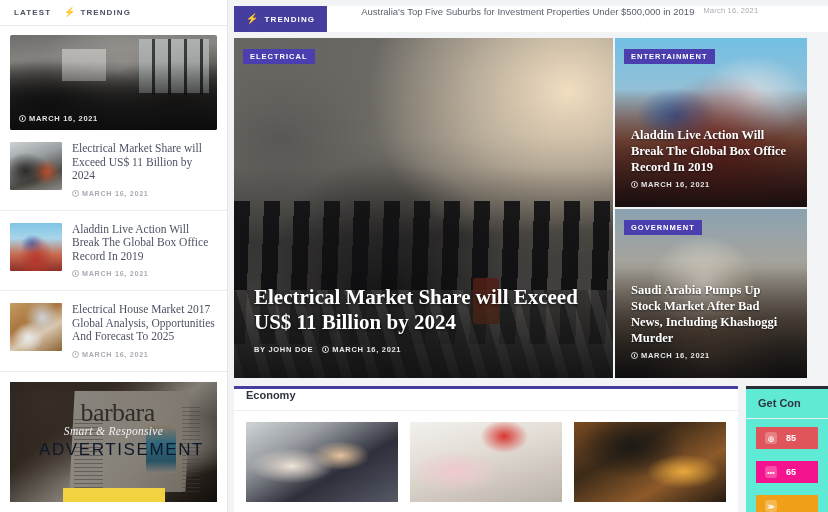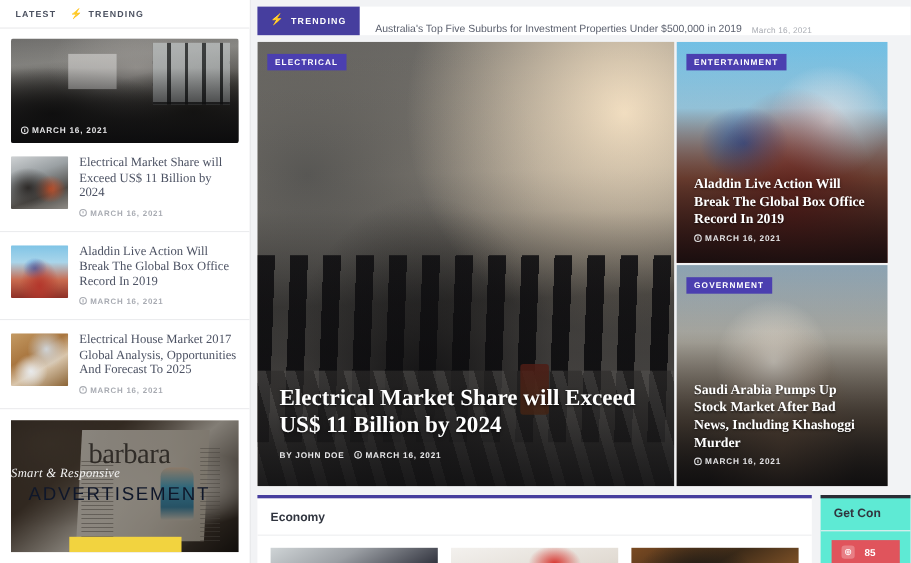--- a/index.html
+++ b/index.html
@@ -136,21 +136,21 @@
     opacity:.55;
   }
   .ad .lines2 {
     position:absolute; right:8%; top:20%; width:9%; height:72%;
     background:repeating-linear-gradient(0deg,#6d675f 0 1px,transparent 1px 4px);
     opacity:.45;
   }
   .ad .veil { position:absolute; inset:0; background:rgba(12,10,8,.42); }
   .ad .ad-txt {
     position:absolute; left:0; right:0; top:50%; transform:translateY(-50%);
-    text-align:left;
+    text-align:center;
   }
   .ad .sm {
     font-family:"Liberation Serif", serif; font-style:italic;
     font-size:11.5px; color:#f2f2f2; letter-spacing:.3px;
   }
   .ad .big {
     margin-top:3px; font-size:17px; font-weight:normal; letter-spacing:1.6px;
     color:#0f172a;
     padding-left:16px;
   }
@@ -165,27 +165,27 @@
   .trend-bar {
     margin:6px 0 0 6px; height:26px; background:#fff; display:flex; align-items:stretch;
   }
   .trend-badge {
     background:#463e9e; color:#fff; display:flex; align-items:center; gap:5px;
     padding:0 12px; font-size:8px; font-weight:bold; letter-spacing:1.1px;
     cursor:pointer;
   }
   .trend-badge .bolt { font-size:10px; line-height:1; }
   .trend-headline {
-    display:flex; align-items:flex-end; gap:9px; padding-left:14px;
-    font-size:9.5px; color:#5a5f6d; white-space:nowrap; cursor:pointer;
+    display:flex; align-items:flex-start; gap:9px; padding-left:14px;
+    font-size:9.5px; color:#5a5f6d; white-space:nowrap; cursor:pointer;margin-left:20px;
   }
   .trend-headline .dt { font-size:7.5px; color:#a9acb3; letter-spacing:.2px; }
 
   .hero {
-    margin:6px 0 0 6px; display:flex; height:404px; gap:2px; overflow:hidden;
+    margin:6px 0 0 6px; display:flex; height:340px; gap:2px; overflow:hidden;
   }
   .hero-main { position:relative; width:379px; overflow:hidden; }
   .hero-main .img {
     position:absolute; inset:0;
     background:
       radial-gradient(ellipse at 88% 16%, #f6e2c4 0%, rgba(246,226,196,0) 42%),
       radial-gradient(ellipse at 40% 80%, #1d1c1c 0%, rgba(29,28,28,0) 40%),
       radial-gradient(ellipse at 12% 30%, #5b5a57 0%, rgba(91,90,87,0) 45%),
       linear-gradient(178deg,#6c6a66 0%,#8e887e 30%,#55524d 58%,#b7b0a6 78%,#8f8a82 100%);
   }
@@ -248,21 +248,21 @@
   .hs-card .ttl {
     font-family:"Liberation Serif", serif; font-weight:bold;
     font-size:12.5px; line-height:16px; color:#fff; text-shadow:0 1px 2px rgba(0,0,0,.6);
   }
 
   .lower { display:flex; gap:8px; margin:8px 0 0 6px; }
   .econ {
     width:504px; background:#fff; border-top:3px solid #463e9e; overflow:hidden;
   }
   .econ-head {
-    padding:12px 12px 9px; border-bottom:1px solid #edeef0;
+    padding:0 12px 9px; border-bottom:1px solid #edeef0;
     font-size:11px; font-weight:bold; color:#31353f;
   }
   .econ-grid { display:flex; gap:12px; padding:11px 12px 0; }
   .econ-card { flex:1; }
   .econ-img { width:100%; height:80px; }
   .e1 { background:
       radial-gradient(ellipse at 30% 55%, #efe4d7 0%, rgba(239,228,215,0) 28%),
       radial-gradient(ellipse at 62% 42%, #e6c39c 0%, rgba(230,195,156,0) 22%),
       linear-gradient(150deg,#cfd4d6 0%,#9b9fa4 28%,#2d2f3a 62%,#565a66 100%); }
   .e2 { background:

